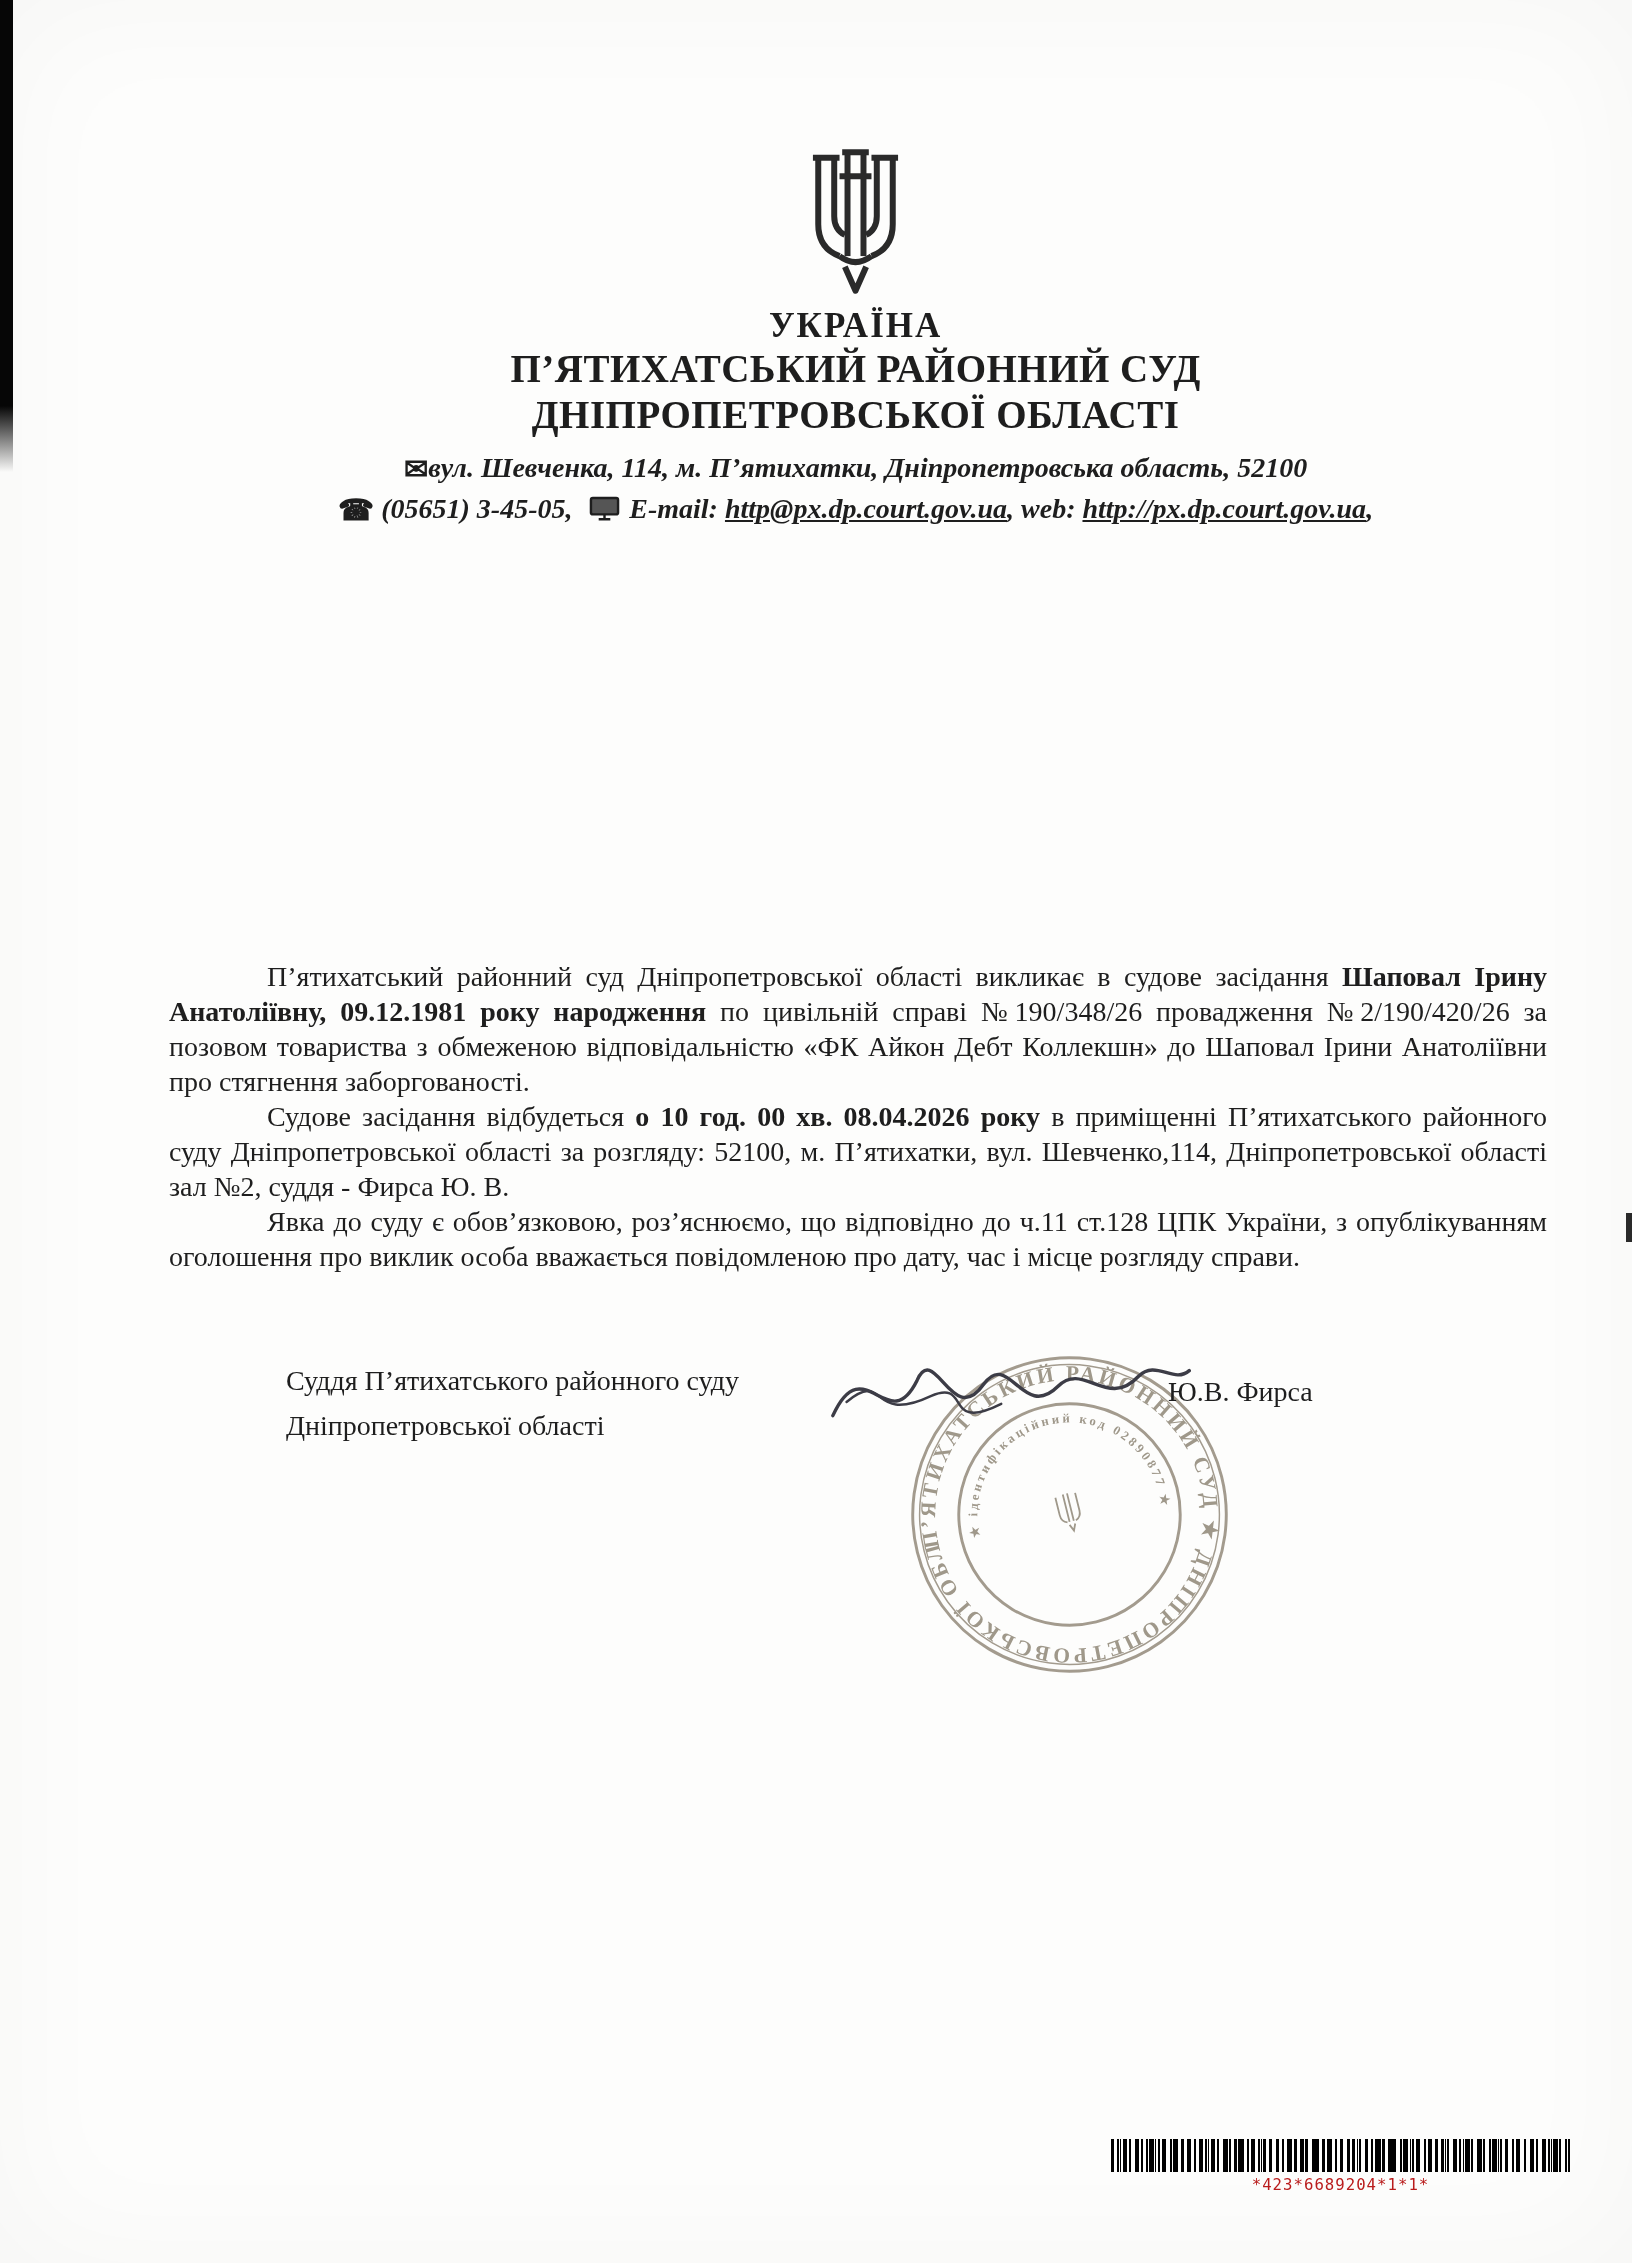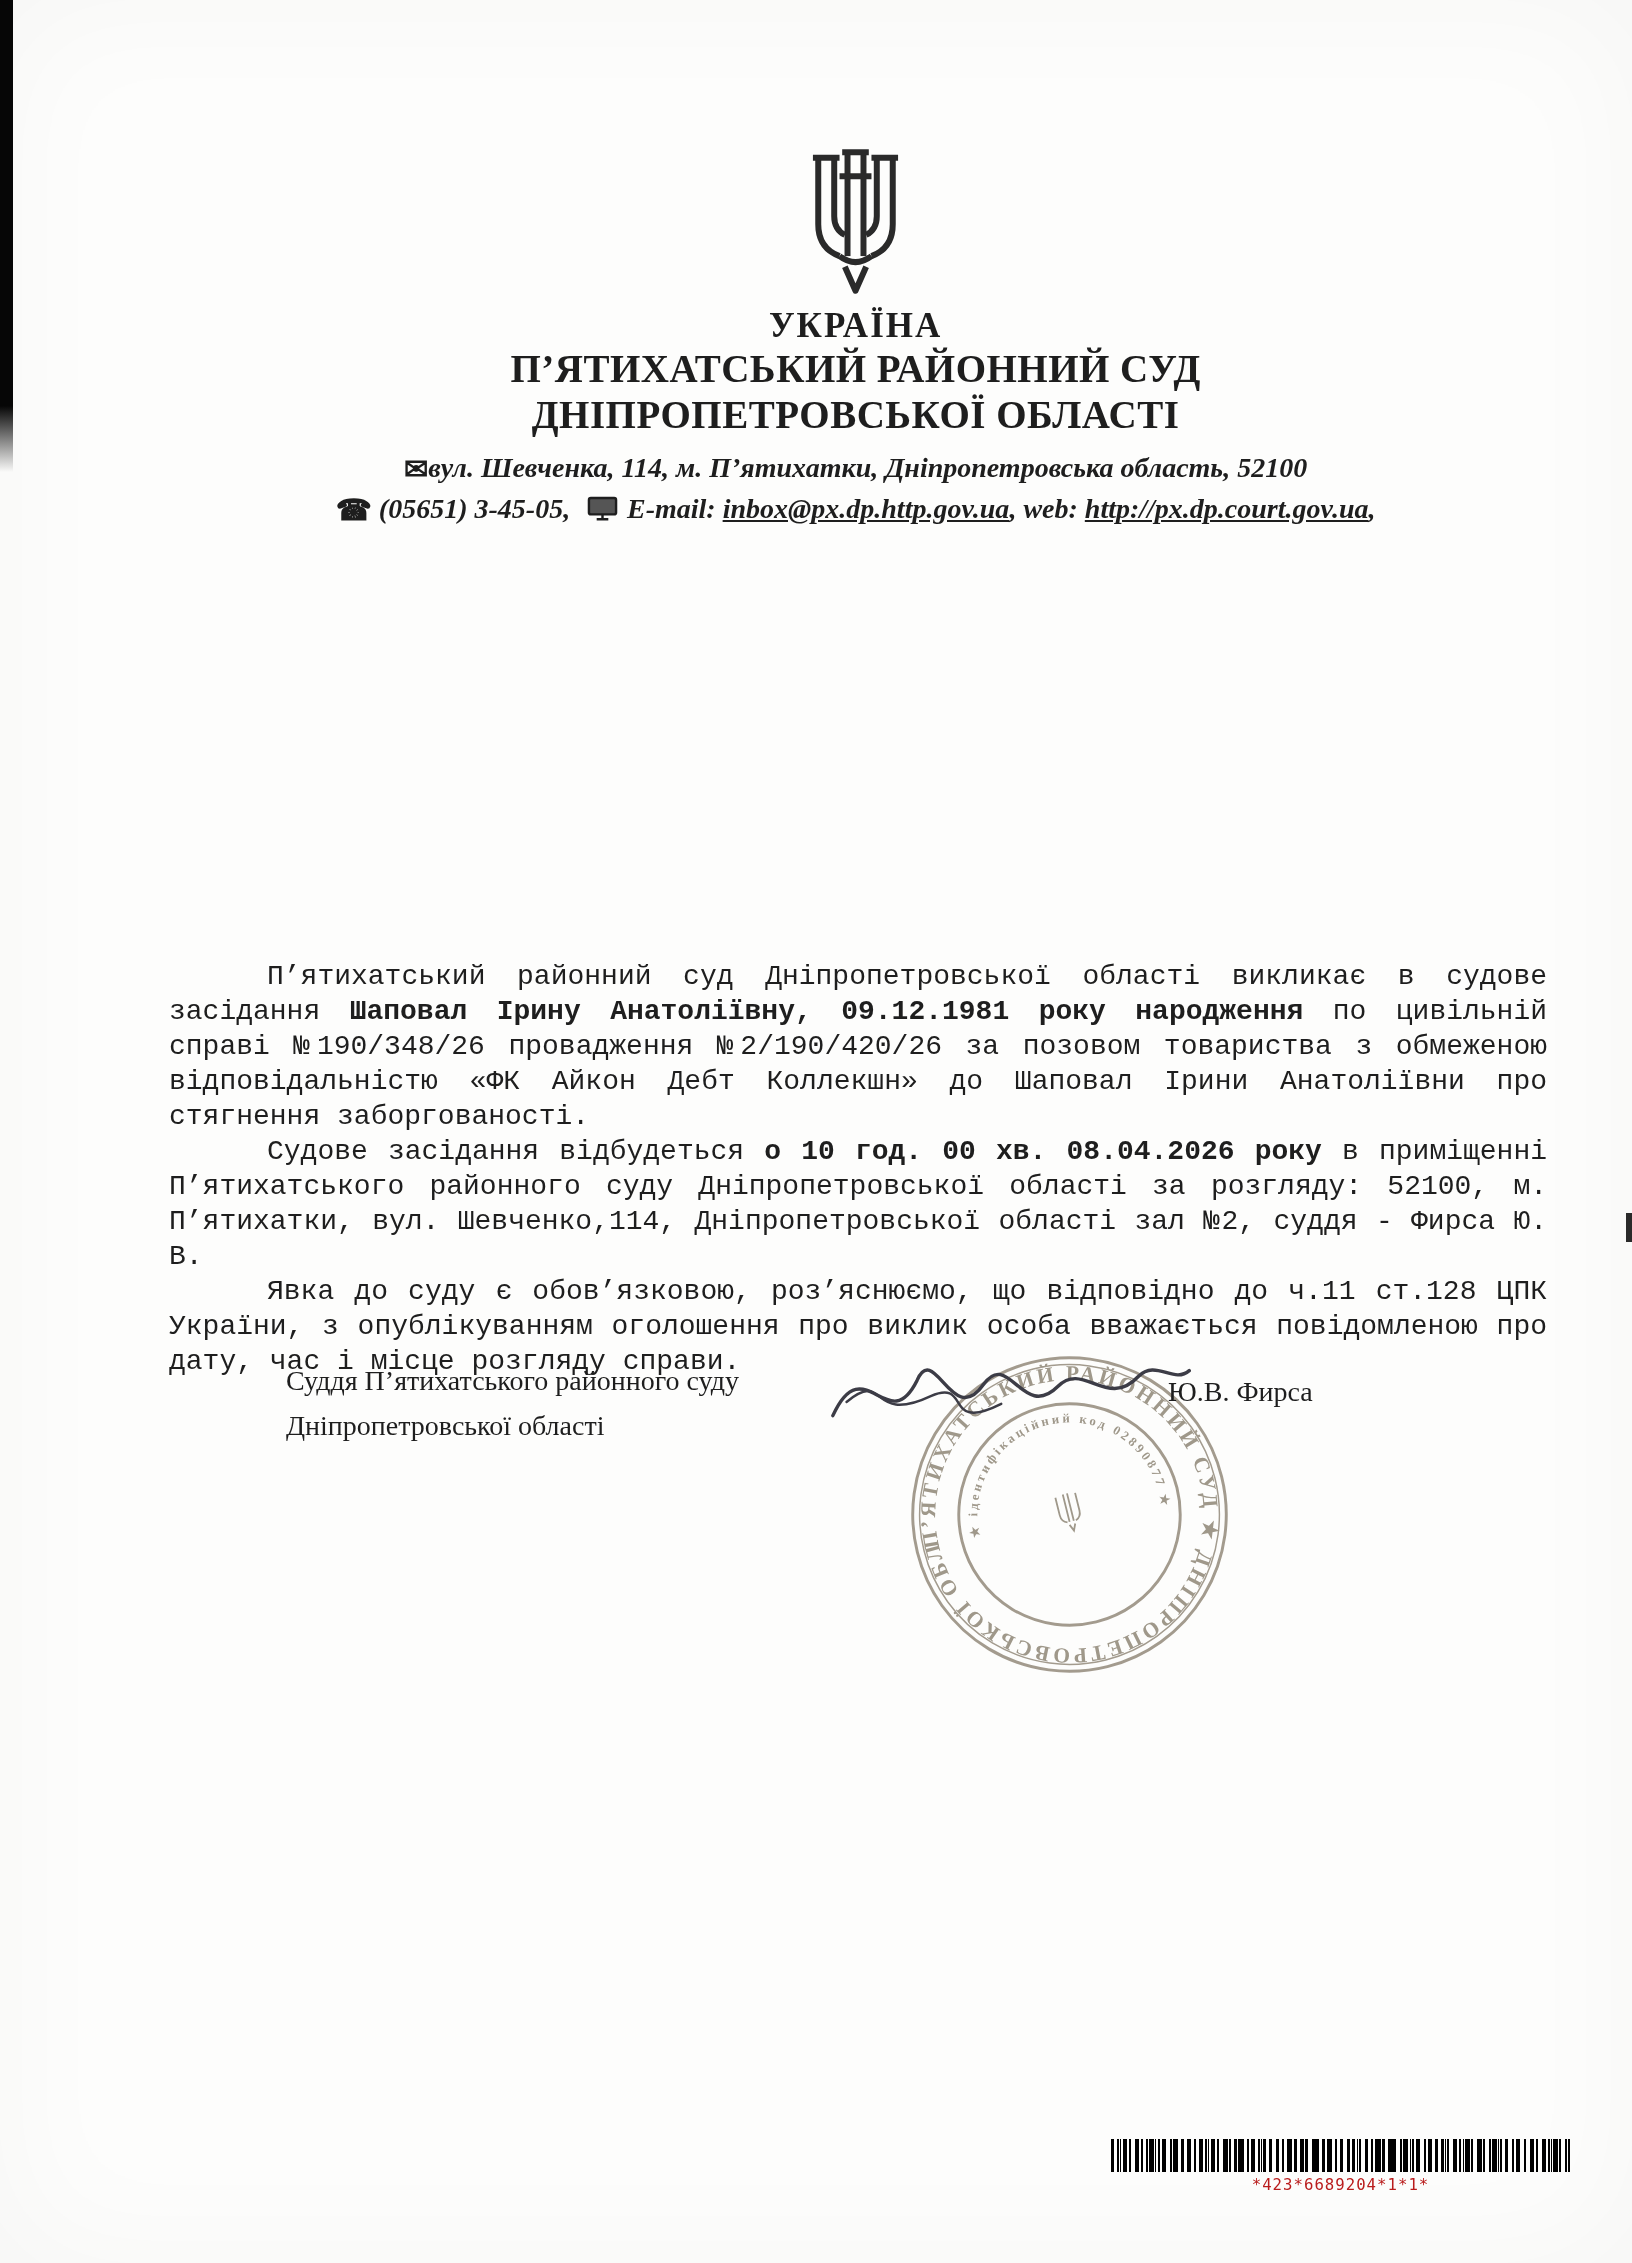--- a/index.html
+++ b/index.html
@@ -31,21 +31,21 @@
   .refline { position:absolute; left:169px; top:594px; font-size:27.4px; }
   .refline .u-block { border-bottom:2px solid #2c2c2c; padding-bottom:2px; }
   .refline .nolbl { margin-left:13.7px; }
   .refline .num { margin-left:7.8px; }
 
   
   .recipient { position:absolute; left:1008px; top:735px; font-size:28px; line-height:40px; }
 
   
   .bodytext { position:absolute; left:169px; width:1378px; top:959px; }
-  .bodytext p { font-size:28px; line-height:35px; text-align:justify; text-indent:98px;font-family:Liberation Mono, monospace; }
+  .bodytext p { font-size:28px; line-height:35px; text-align:justify; text-indent:98px; }
   .bodytext .b { font-weight:bold; }
 
   
   .sig-title { position:absolute; left:286px; top:1358px; font-size:28px; line-height:45px; }
   .sig-name { position:absolute; left:1168px; top:1376px; font-size:28px; z-index:4; }
 
   
   .stamp { position:absolute; left:900px; top:1345px; width:339px; height:339px;
     transform:rotate(-14deg); opacity:.78; z-index:2; }
   .stamp .sc { fill:none; stroke:#8a8070; stroke-width:3; }
@@ -105,21 +105,21 @@
       <span>(05651) 3-45-05,</span>
       <span class="monitor">
         <svg viewBox="0 0 32 26" aria-hidden="true">
           <g fill="none" stroke="#1e1e1e" stroke-width="2.5">
             <rect x="2" y="2" width="28" height="17" rx="2" fill="#555"></rect>
             <path d="M10 24 h12 M16 19 v5"></path>
           </g>
         </svg>
       </span>
       <span>E-mail:</span>
-      <span class="u">inbox@px.dp.http.gov.ua</span><span>,</span>
+      <span class="u">http@px.dp.court.gov.ua</span><span>,</span>
       <span>web:</span>
       <span class="u">http://px.dp.court.gov.ua</span><span>,</span>
     </div>
   </header>
 
 
 
   <main class="bodytext">
     <p><span>П’ятихатський районний суд Дніпропетровської області викликає в судове засідання </span><span class="b">Шаповал Ірину Анатоліївну, 09.12.1981 року народження</span><span> по цивільній справі №190/348/26 провадження №2/190/420/26 за позовом товариства з обмеженою відповідальністю «ФК Айкон Дебт Коллекшн» до Шаповал Ірини Анатоліївни про стягнення заборгованості.</span></p>
     <p><span>Судове засідання відбудеться </span><span class="b">о 10 год. 00 хв. 08.04.2026 року</span><span> в приміщенні П’ятихатського районного суду Дніпропетровської області за розгляду: 52100, м. П’ятихатки, вул. Шевченко,114, Дніпропетровської області зал №2, суддя - Фирса Ю. В.</span></p>

